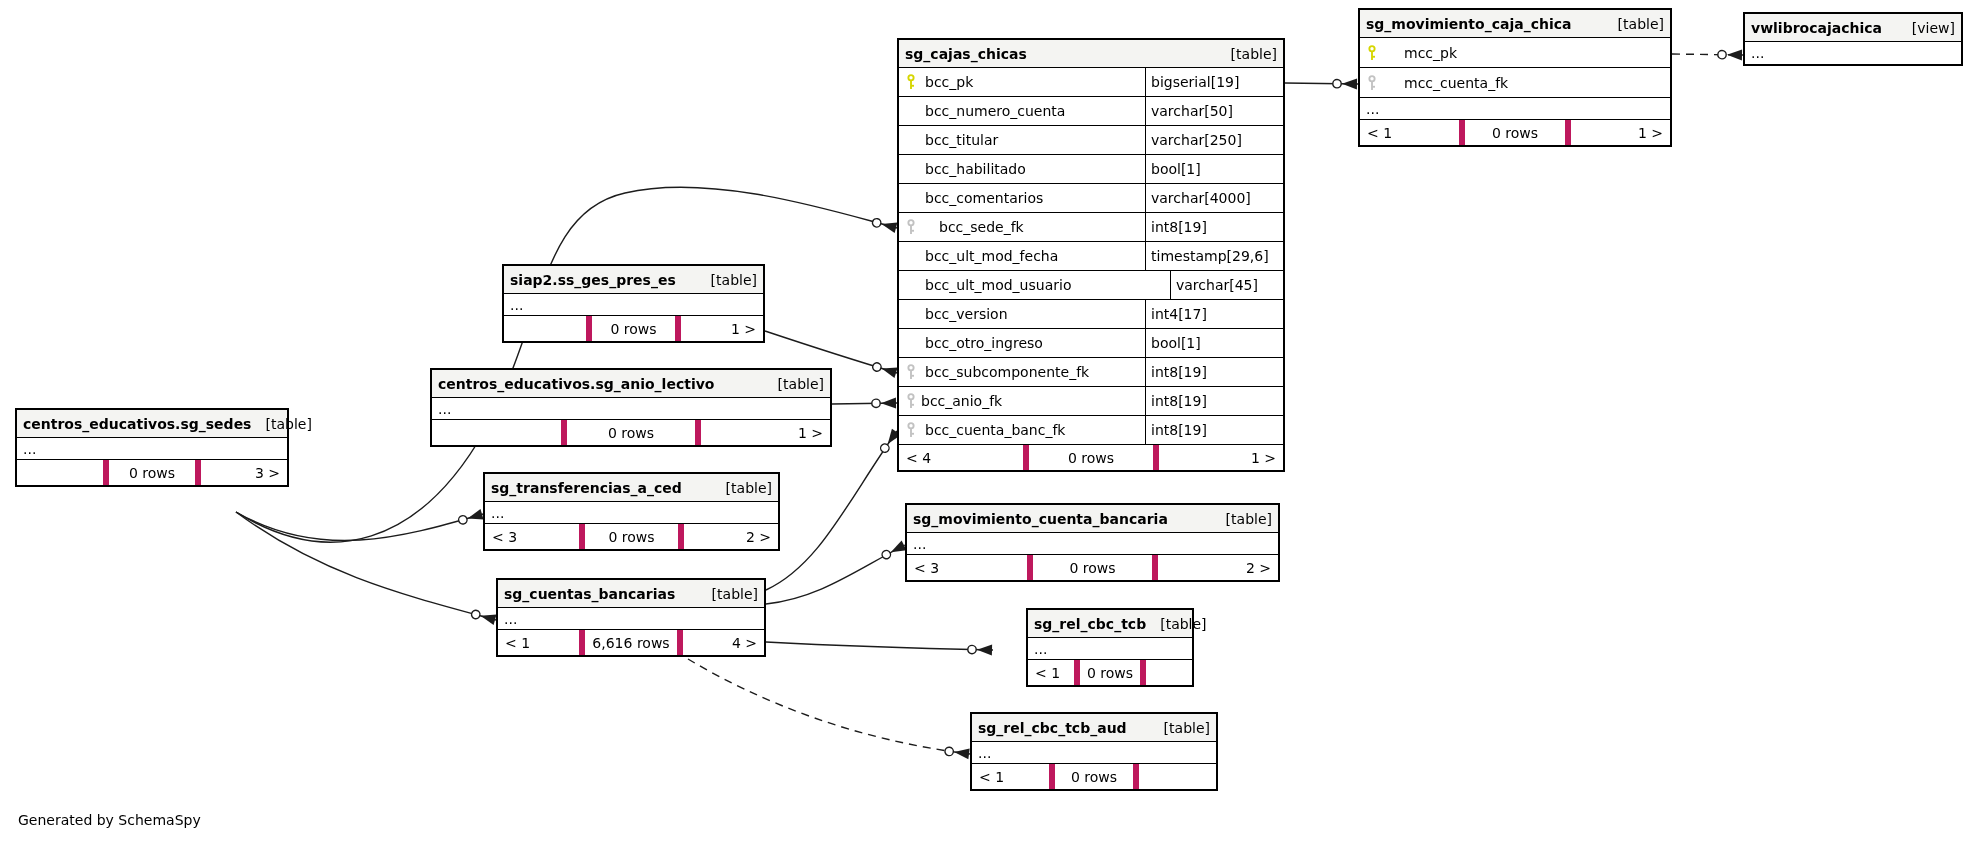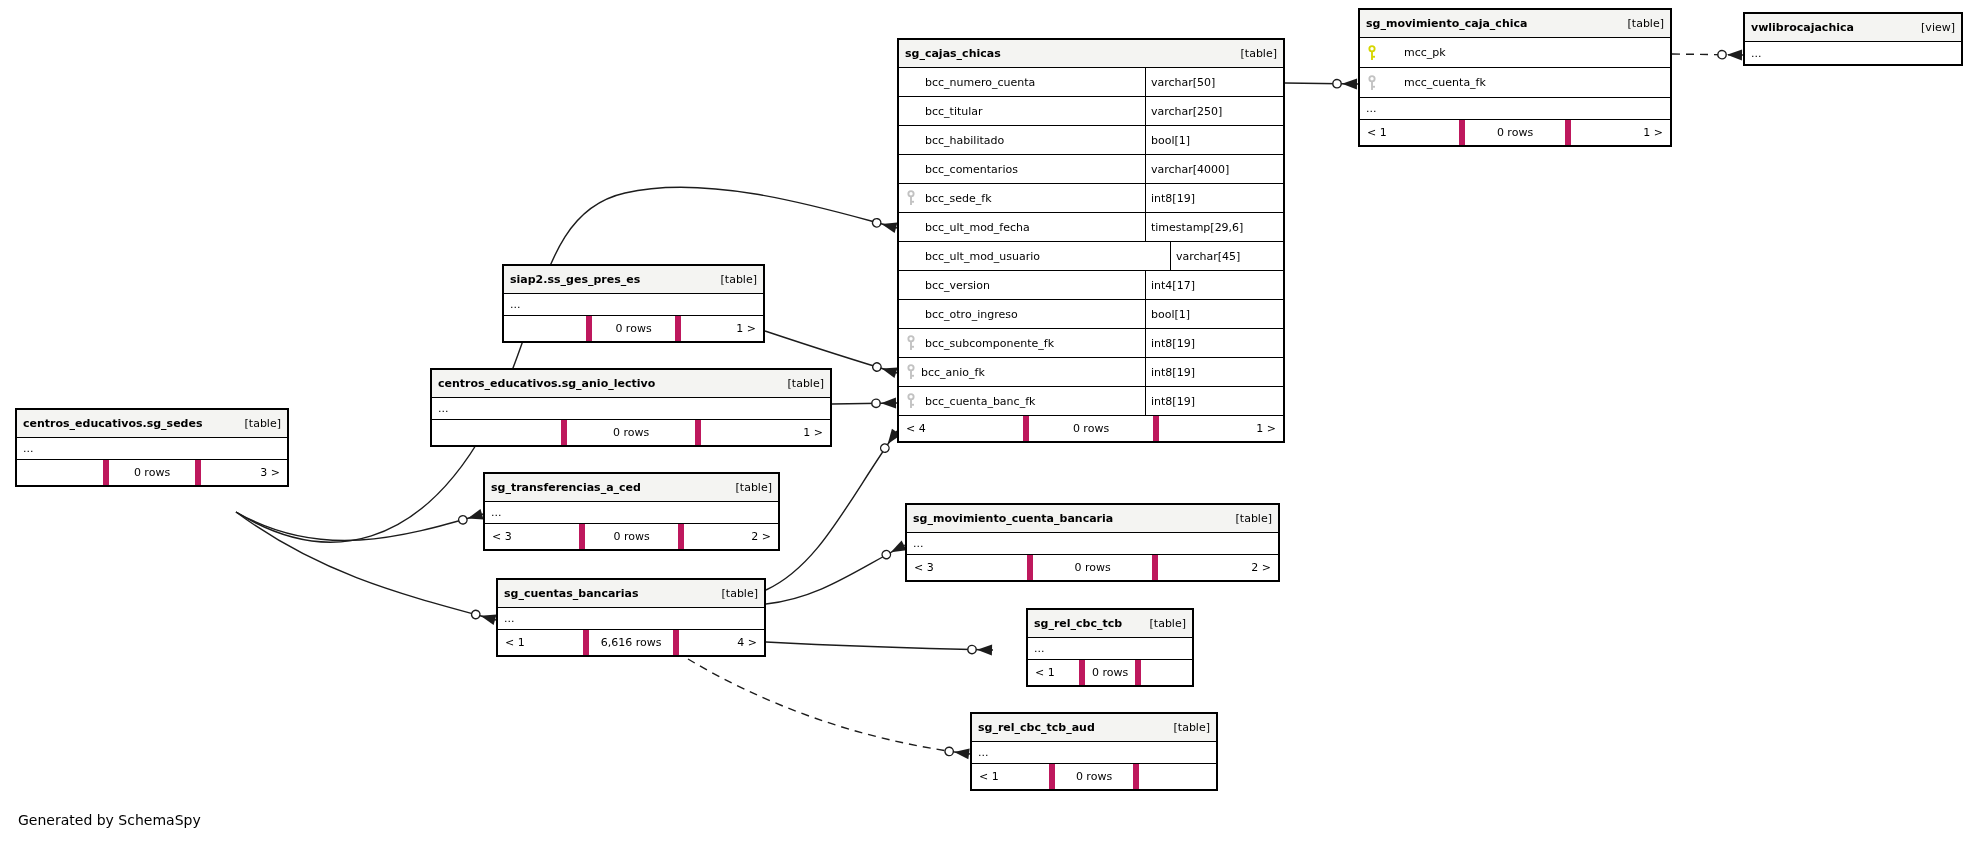--- a/index.html
+++ b/index.html
@@ -1,21 +1,21 @@
 <!DOCTYPE html>
 <html><head>
 <meta charset="utf-8">
 <style>
   html,body{margin:0;padding:0;background:#ffffff;}
   #canvas{position:relative;width:1971px;height:848px;background:#ffffff;
           font-family:"DejaVu Sans", sans-serif;color:#000;overflow:hidden;}
   #edge-layer{position:absolute;left:0;top:0;width:1971px;height:848px;}
   .edge{fill:none;stroke:#1c1c1c;stroke-width:1.4;}
   .edge.dashed{stroke-dasharray:8 6;}
-  .entity{position:absolute;background:#fff;border:2px solid #000;font-size:11px;box-sizing:border-box;}
+  .entity{position:absolute;background:#fff;border:2px solid #000;font-size:14px;box-sizing:border-box;}
   .entity-header{display:flex;justify-content:space-between;align-items:center;gap:14px;
                  background:#f4f4f2;border-bottom:1px solid #000;height:28px;padding:0 6px;box-sizing:border-box;}
   .entity-title{font-weight:bold;white-space:nowrap;}
   .entity-kind{white-space:nowrap;}
   .col-row{position:relative;display:flex;align-items:stretch;height:29px;border-bottom:1px solid #000;box-sizing:border-box;}
   .col-name{flex:1;display:flex;align-items:center;white-space:nowrap;}
   .col-type{display:flex;align-items:center;border-left:1px solid #000;padding:0 5px;white-space:nowrap;box-sizing:border-box;}
   .key-icon{position:absolute;left:7px;top:50%;transform:translateY(-50%);line-height:0;}
   .key-icon.pk{color:#d6d600;}
   .key-icon.fk{color:#c2c2c2;}
@@ -52,20 +52,29 @@
       <path d="M688,659 C760,702 855,740 970,754" class="edge dashed" marker-end="url(#crowfoot)"></path>
     </svg>
 
   <div id="credit">Generated by SchemaSpy</div>
 <div class="entity" style="left: 897px; top: 38px; width: 388px;">
       <div class="entity-header">
         <span class="entity-title">sg_cajas_chicas</span>
         <span class="entity-kind">[table]</span>
       </div>
       <div class="col-row">
+        <span class="key-icon pk"><svg viewBox="0 0 10 17" width="10" height="16" aria-hidden="true">
+            <circle cx="5" cy="4" r="2.8" fill="none" stroke="currentColor" stroke-width="2"></circle>
+            <line x1="5" y1="6.8" x2="5" y2="16" stroke="currentColor" stroke-width="2"></line>
+            <line x1="5" y1="12.5" x2="8.2" y2="12.5" stroke="currentColor" stroke-width="2"></line>
+          </svg></span>
+        <span class="col-name" style="padding-left: 26px;">bcc_pk</span>
+        <span class="col-type" style="width: 138px;">bigserial[19]</span>
+      </div>
+      <div class="col-row">
         <span class="col-name" style="padding-left: 26px;">bcc_numero_cuenta</span>
         <span class="col-type" style="width: 138px;">varchar[50]</span>
       </div>
       <div class="col-row">
         <span class="col-name" style="padding-left: 26px;">bcc_titular</span>
         <span class="col-type" style="width: 138px;">varchar[250]</span>
       </div>
       <div class="col-row">
         <span class="col-name" style="padding-left: 26px;">bcc_habilitado</span>
         <span class="col-type" style="width: 138px;">bool[1]</span>
@@ -73,21 +82,21 @@
       <div class="col-row">
         <span class="col-name" style="padding-left: 26px;">bcc_comentarios</span>
         <span class="col-type" style="width: 138px;">varchar[4000]</span>
       </div>
       <div class="col-row">
         <span class="key-icon fk"><svg viewBox="0 0 10 17" width="10" height="16" aria-hidden="true">
             <circle cx="5" cy="4" r="2.8" fill="none" stroke="currentColor" stroke-width="2"></circle>
             <line x1="5" y1="6.8" x2="5" y2="16" stroke="currentColor" stroke-width="2"></line>
             <line x1="5" y1="12.5" x2="8.2" y2="12.5" stroke="currentColor" stroke-width="2"></line>
           </svg></span>
-        <span class="col-name" style="padding-left: 26px;">bcc_sede_fk</span>
+        <span class="col-name" style="padding-left: 40px;">bcc_sede_fk</span>
         <span class="col-type" style="width: 138px;">int8[19]</span>
       </div>
       <div class="col-row">
         <span class="col-name" style="padding-left: 26px;">bcc_ult_mod_fecha</span>
         <span class="col-type" style="width: 138px;">timestamp[29,6]</span>
       </div>
       <div class="col-row">
         <span class="col-name" style="padding-left: 26px;">bcc_ult_mod_usuario</span>
         <span class="col-type" style="width: 113px;">varchar[45]</span>
       </div>

